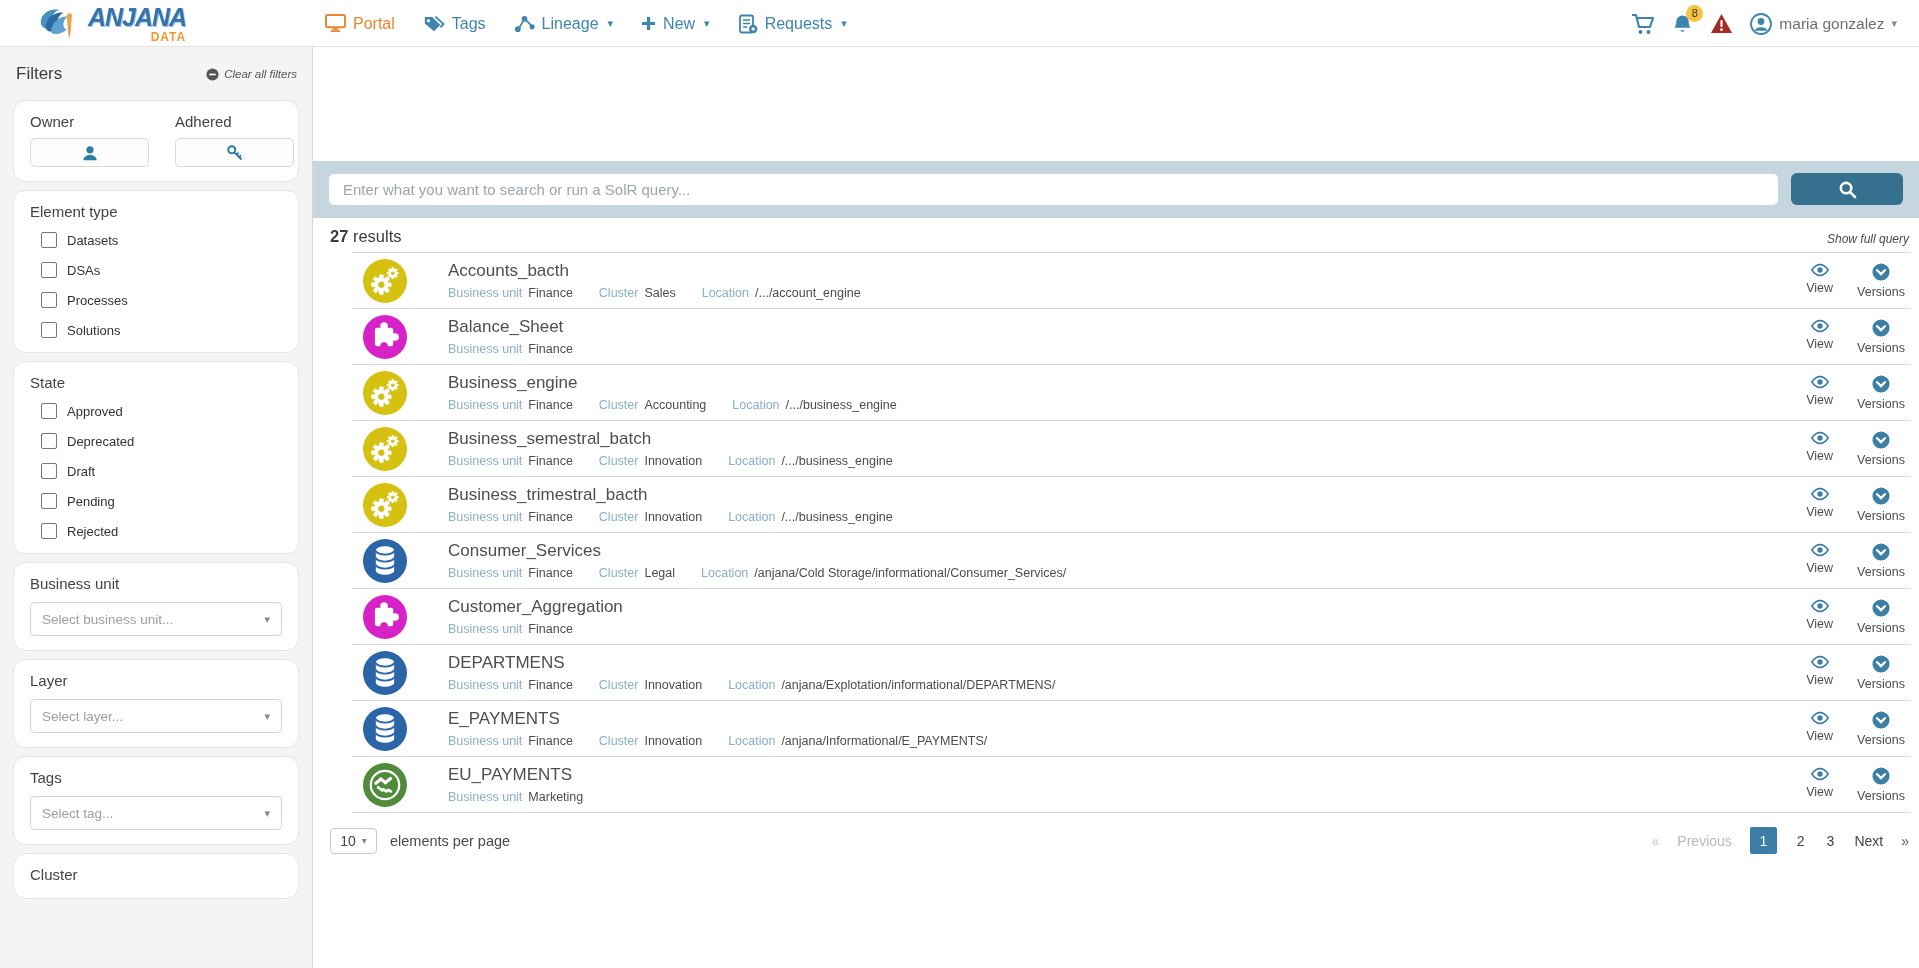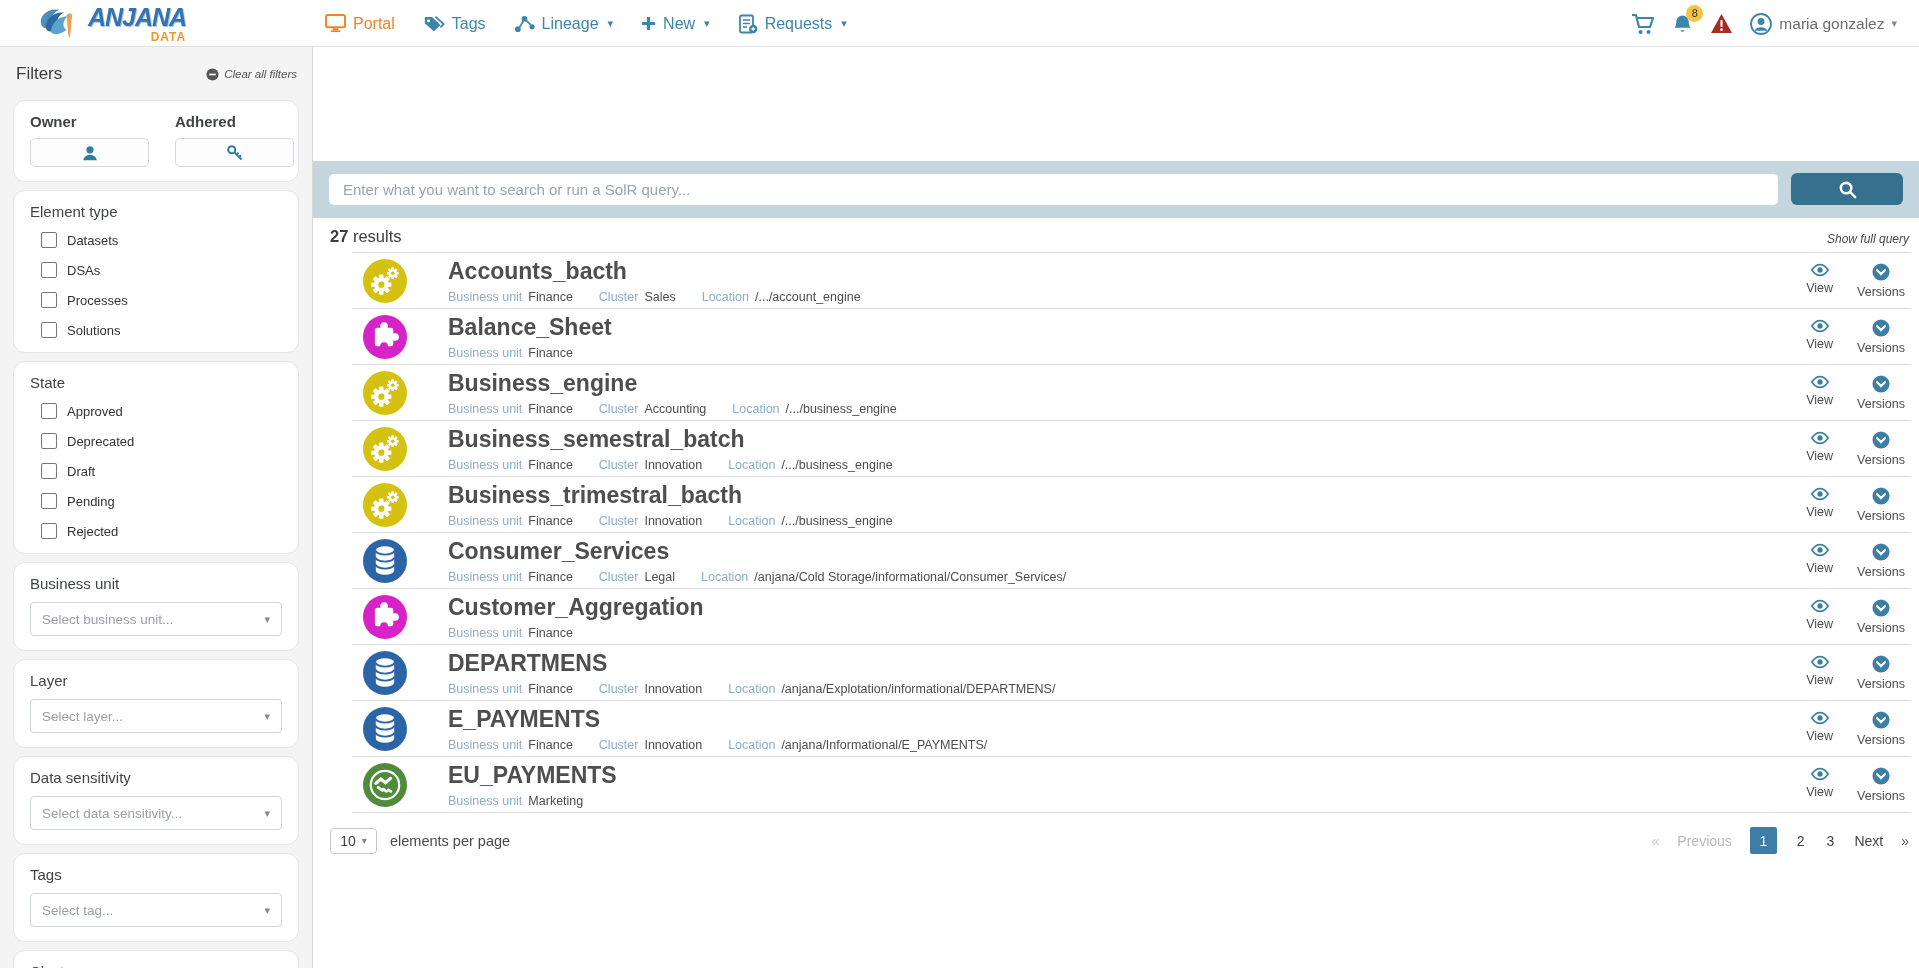--- a/index.html
+++ b/index.html
@@ -29,21 +29,21 @@
   .layout { display:flex; height:921px; }
   .sidebar { width:313px; background:#f4f4f4; border-right:1px solid #d7d7d7; overflow:hidden; flex:none;}
   .main { flex:1; display:flex; flex-direction:column; background:#fff; overflow:hidden;justify-content:center;}
 
   
   .sb-header { display:flex; justify-content:space-between; align-items:center; padding:17px 15px 8px 16px; }
   .sb-title { font-size:17px; color:#3c3c3c; }
   .clear-link { display:flex; align-items:center; gap:5px; font-size:11.5px; font-style:italic; color:#555; cursor:pointer;}
   .card { background:#fff; border:1px solid #e2e5e9; border-radius:12px; margin:8px 13px; padding:12px 16px 14px; }
   .card-title { font-size:15px; color:#3f4447; }
-  .oa-grid { display:flex; gap:26px;font-weight:bold; }
+  .oa-grid { display:flex; gap:26px; }
   .oa-col { display:flex; flex-direction:column; gap:8px; }
   .oa-btn { width:119px; height:29px; border:1px solid #d9d9d9; border-radius:5px; background:#fdfdfd;
     display:flex; align-items:center; justify-content:center; cursor:pointer; }
   .check-list { margin-top:11px; display:flex; flex-direction:column; gap:14px; padding-left:11px;}
   .check-row { display:flex; align-items:center; gap:10px; cursor:pointer;}
   .checkbox { width:16px; height:16px; border:1.5px solid #777; border-radius:2px; background:#fff; flex:none;}
   .check-label { font-size:13px; color:#333; }
   .select-box { margin-top:9px; height:34px; border:1px solid #cfd4d9; border-radius:4px; background:#fff;
     display:flex; align-items:center; justify-content:space-between; padding:0 11px; cursor:pointer;}
   .select-ph { font-size:13.5px; color:#9aa0a6; }
@@ -65,21 +65,21 @@
   .list { margin:0 8px 0 39px; border-top:1px solid #d9d9d9; }
   .row { display:flex; align-items:center; height:56px; border-bottom:1px solid #d9d9d9; padding-left:11px;}
   .circ { width:44px; height:44px; border-radius:50%; background:var(--circ); flex:none; margin-right:41px;
     display:flex; align-items:center; justify-content:center; }
   .circ svg { display:none; }
   .t-process  { --circ:#d4c111; } .t-process  .ic-process  { display:block; }
   .t-solution { --circ:#d622c6; } .t-solution .ic-solution { display:block; }
   .t-dataset  { --circ:#2b64a7; } .t-dataset  .ic-dataset  { display:block; }
   .t-dsa      { --circ:#4f8b3b; } .t-dsa      .ic-dsa      { display:block; }
   .row-main { display:flex; flex-direction:column; gap:5px; }
-  .row-title { font-size:23px; font-weight:700; color:#4e4e4e; cursor:pointer; }
+  .row-title { font-size:17px; font-weight:400; color:#4e4e4e; cursor:pointer; }
   .row-meta { display:flex; gap:26px; font-size:12.5px; }
   .m-pair { display:flex; gap:6px; }
   .m-label { color:#8aaecb; }
   .m-value { color:#4c4c4c; }
   .row-actions { margin-left:auto; display:flex; gap:24px; padding-right:6px; }
   .action { display:flex; flex-direction:column; align-items:center; gap:4px; cursor:pointer; }
   .a-label { font-size:12.5px; color:#4c4c4c; }
 
   
   .list-footer { display:flex; align-items:center; margin:14px 10px 0 17px; }
@@ -303,26 +303,20 @@
       </div>
     </div>
 
     <div class="card">
       <span class="card-title">Layer</span>
       <div class="select-box">
         <span class="select-ph">Select layer...</span>
       </div>
     </div>
 
-    <div class="card">
-      <span class="card-title">Data sensitivity</span>
-      <div class="select-box">
-        <span class="select-ph">Select data sensitivity...</span>
-      </div>
-    </div>
 
     <div class="card">
       <span class="card-title">Tags</span>
       <div class="select-box">
         <span class="select-ph">Select tag...</span>
       </div>
     </div>
 
     <div class="card">
       <span class="card-title">Cluster</span>

